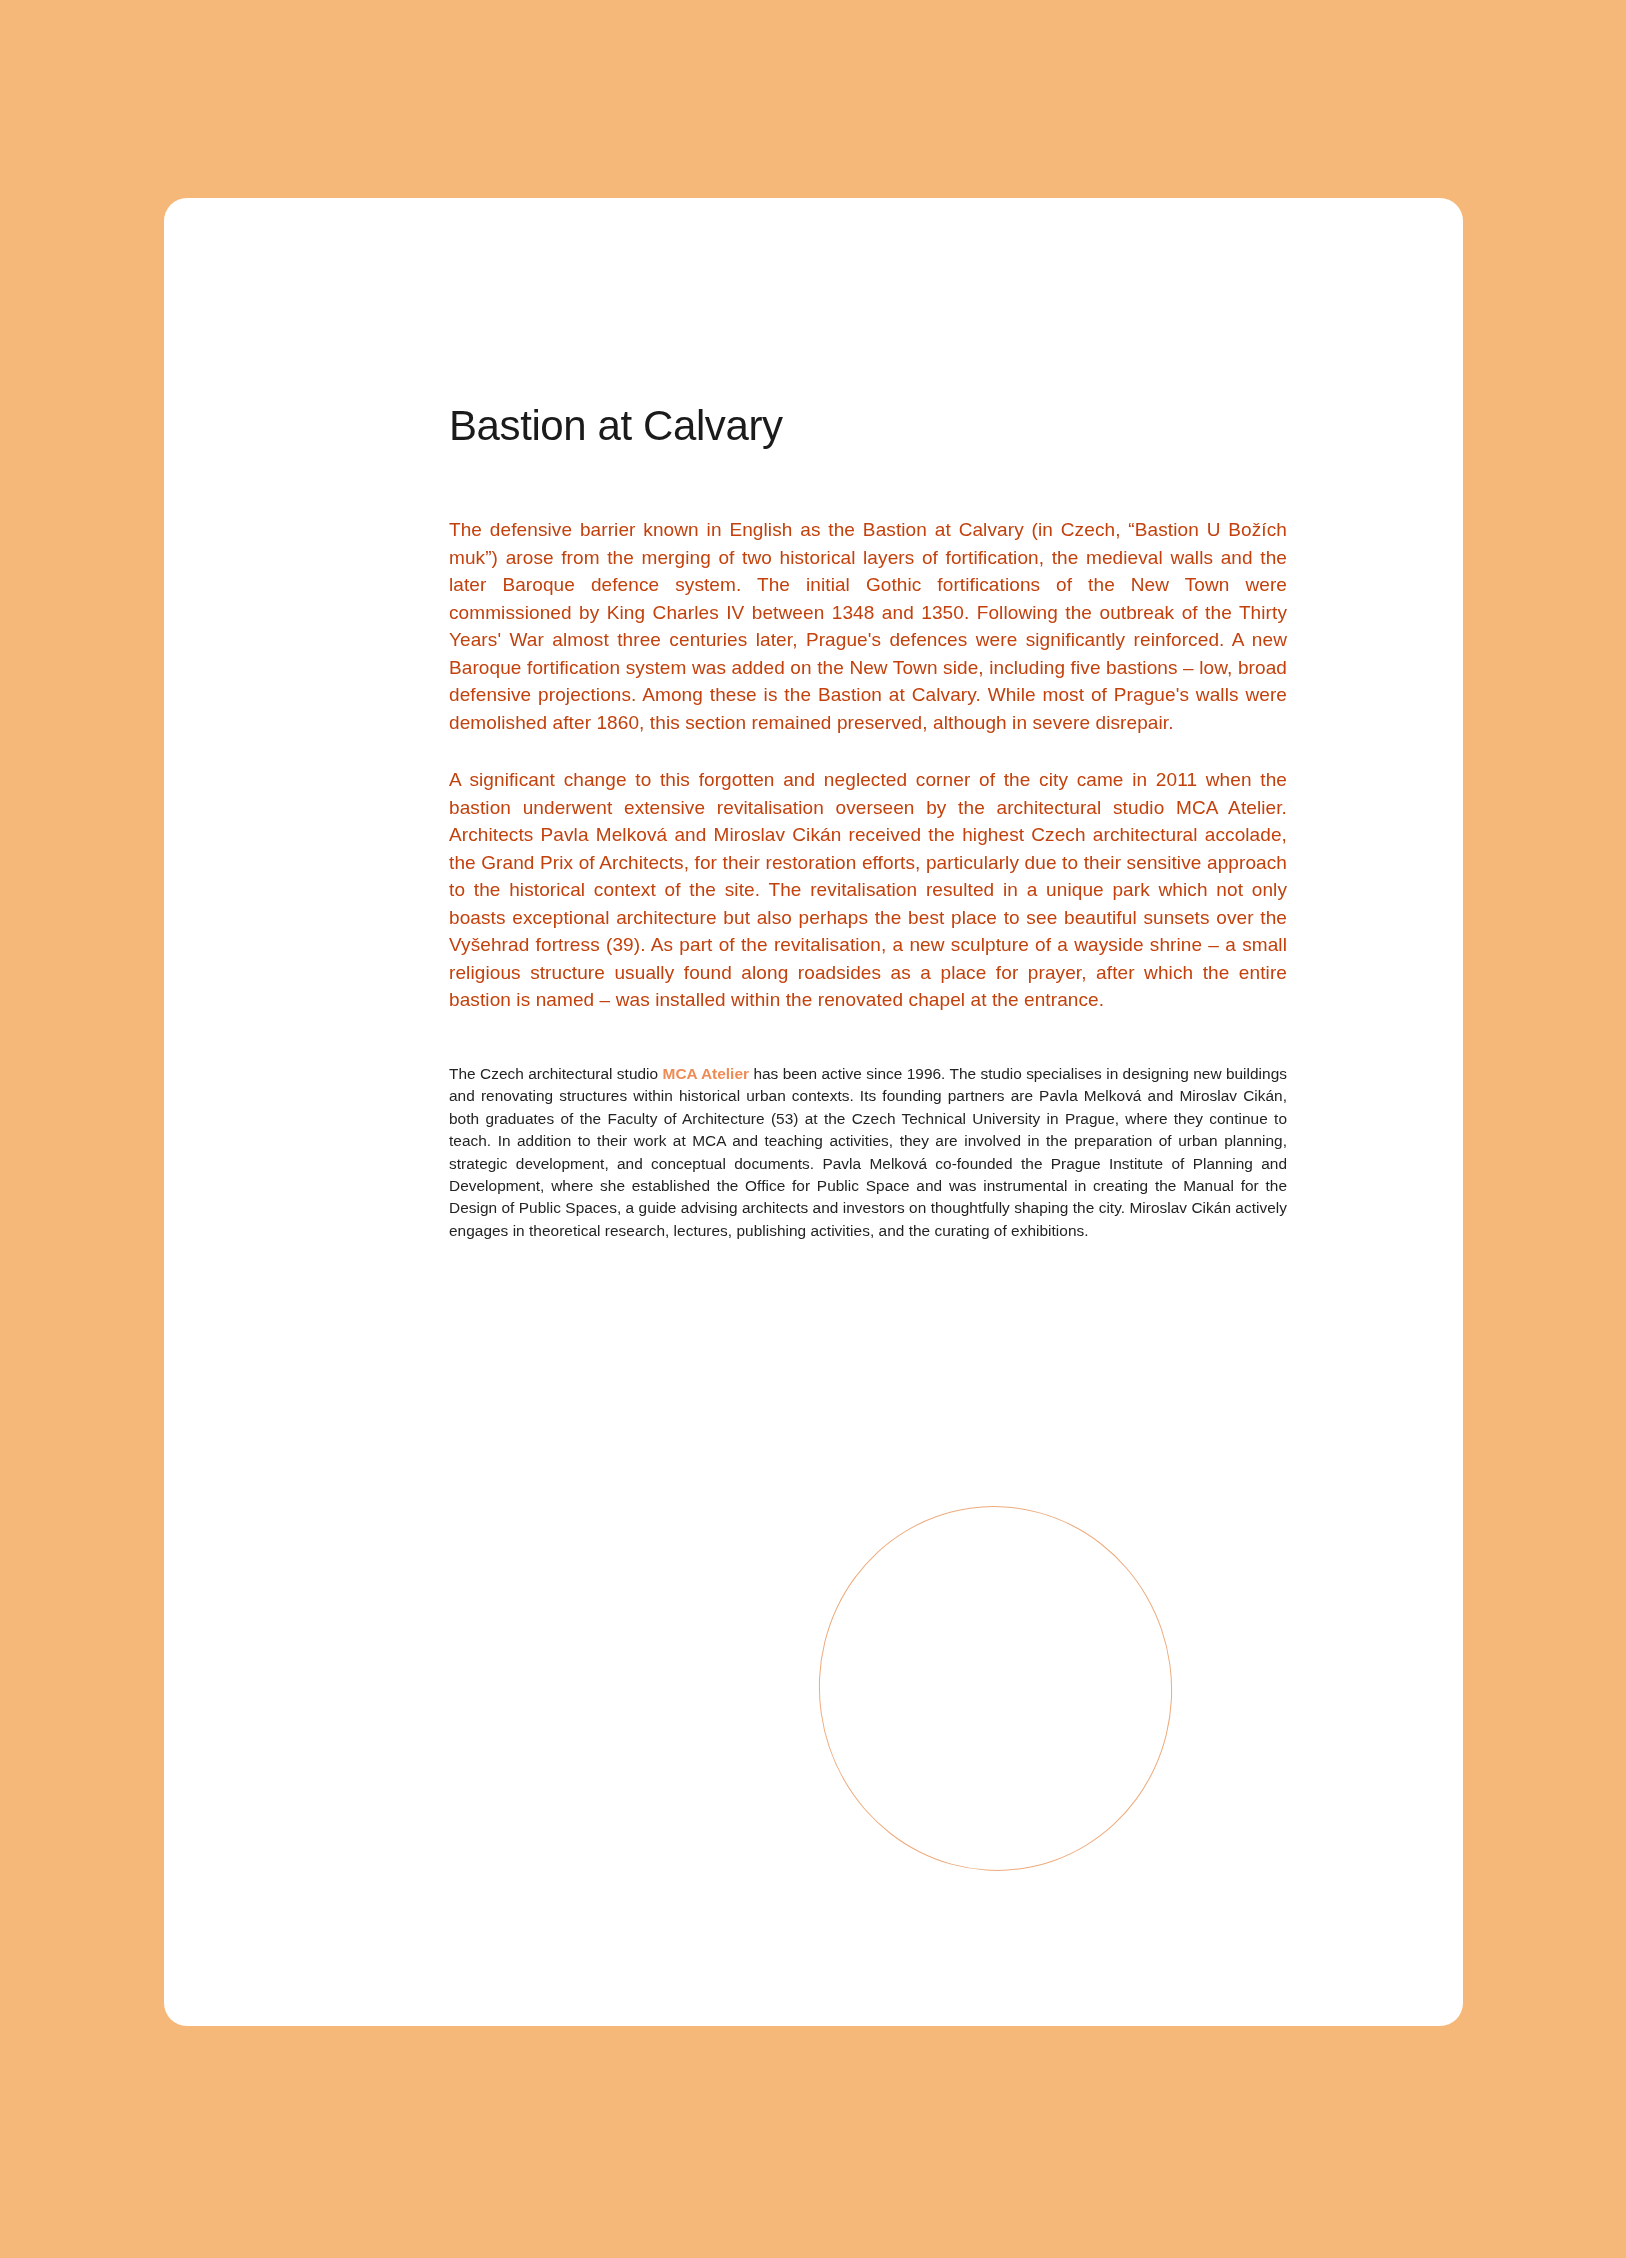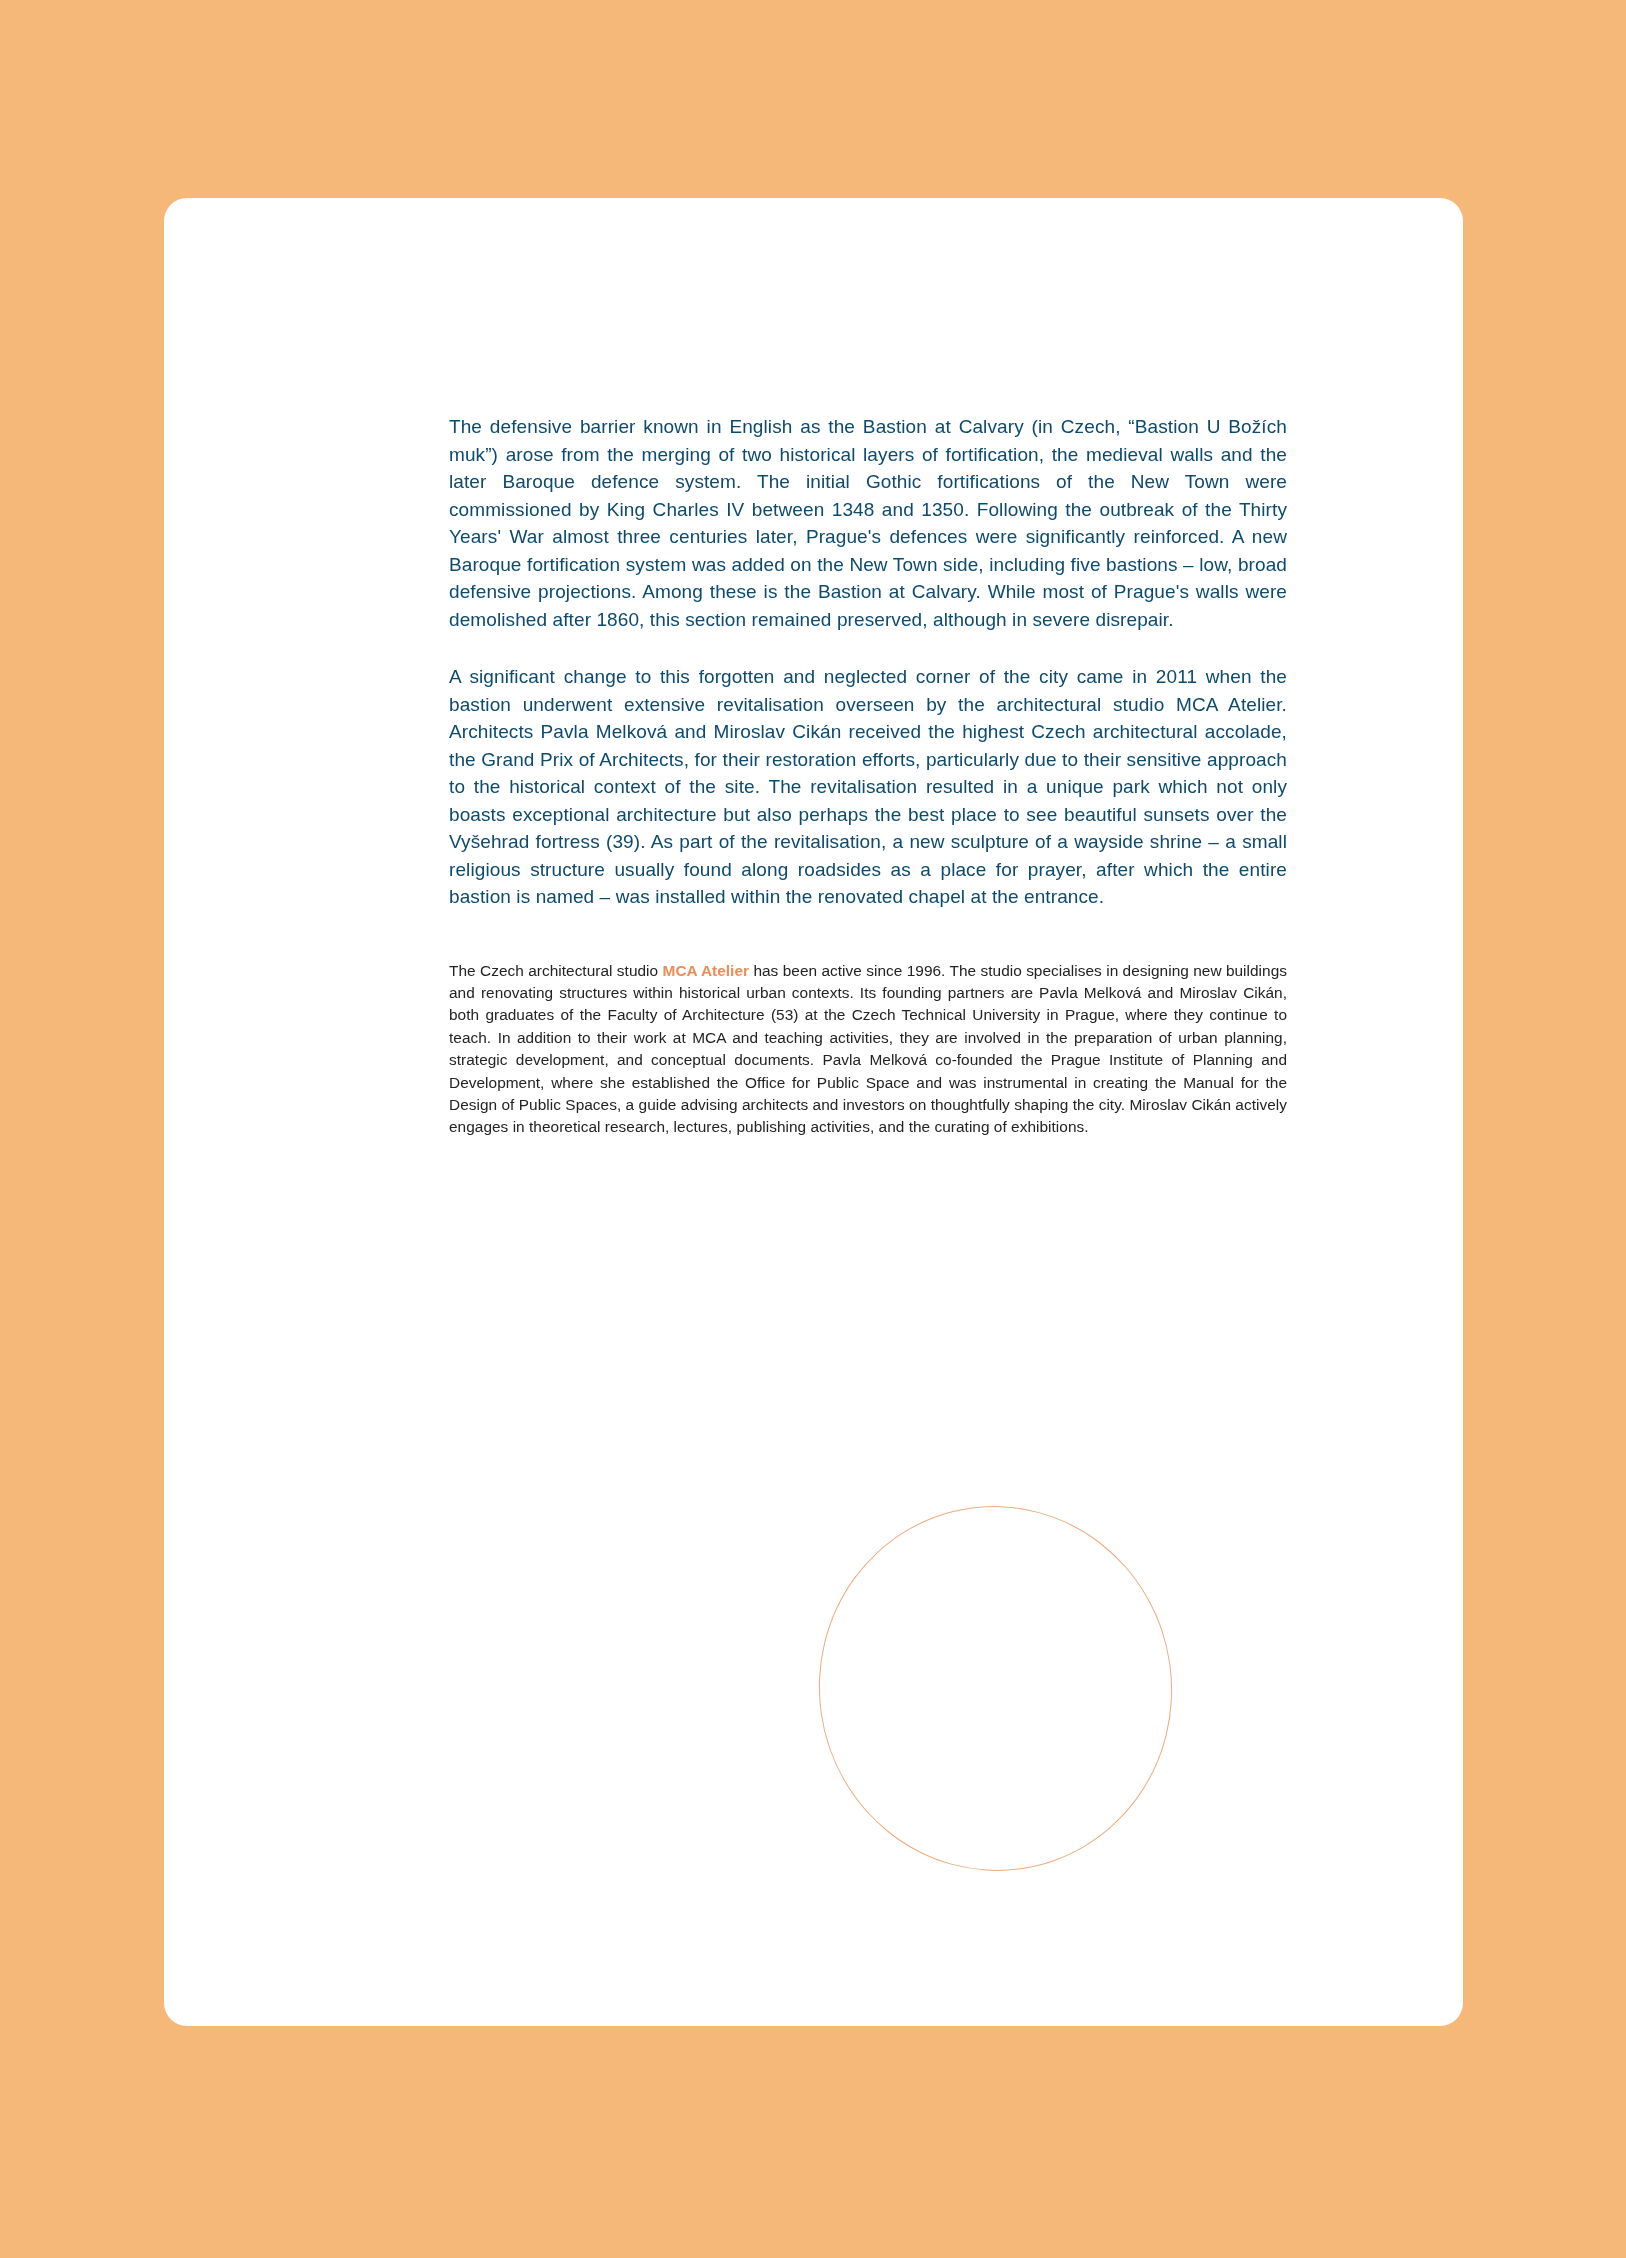--- a/index.html
+++ b/index.html
@@ -39,21 +39,21 @@
     font-size: 42px;
     font-weight: 400;
     letter-spacing: -0.4px;
     color: #1b1b1b;
     margin: 0 0 65px 0;
     line-height: 1.2;
   }
   .body-para {
     font-size: 19px;
     line-height: 27.5px;
-    color: #0c4a6e;
+    color: #c2410c;
     text-align: justify;
     margin: 12px 0 30px 0;
     letter-spacing: 0.1px;
   }
   .body-para:last-of-type {
     margin-bottom: 0;
   }
   .note-block {
     margin-top: 49px;
     font-size: 15.4px;
@@ -81,20 +81,21 @@
 </head>
 <body>
 
 <div class="page-wrap">
   <div class="card">
 
     <div class="watermark-circle"></div>
 
     <div class="content">
 
+      <h1 class="doc-title">Bastion at Calvary</h1>
 
       <p class="body-para">The defensive barrier known in English as the Bastion at Calvary (in Czech, “Bastion U Božích muk”) arose from the merging of two historical layers of fortification, the medieval walls and the later Baroque defence system. The initial Gothic fortifications of the New Town were commissioned by King Charles IV between 1348 and 1350. Following the outbreak of the Thirty Years' War almost three centuries later, Prague's defences were significantly reinforced. A new Baroque fortification system was added on the New Town side, including five bastions – low, broad defensive projections. Among these is the Bastion at Calvary. While most of Prague's walls were demolished after 1860, this section remained preserved, although in severe disrepair.</p>
 
       <p class="body-para">A significant change to this forgotten and neglected corner of the city came in 2011 when the bastion underwent extensive revitalisation overseen by the architectural studio MCA Atelier. Architects Pavla Melková and Miroslav Cikán received the highest Czech architectural accolade, the Grand Prix of Architects, for their restoration efforts, particularly due to their sensitive approach to the historical context of the site. The revitalisation resulted in a unique park which not only boasts exceptional architecture but also perhaps the best place to see beautiful sunsets over the Vyšehrad fortress (39). As part of the revitalisation, a new sculpture of a wayside shrine – a small religious structure usually found along roadsides as a place for prayer, after which the entire bastion is named – was installed within the renovated chapel at the entrance.</p>
 
       <div class="note-block">
         <span>The Czech architectural studio </span><span class="accent">MCA Atelier</span><span> has been active since 1996. The studio specialises in designing new buildings and renovating structures within historical urban contexts. Its founding partners are Pavla Melková and Miroslav Cikán, both graduates of the Faculty of Architecture (53) at the Czech Technical University in Prague, where they continue to teach. In addition to their work at MCA and teaching activities, they are involved in the preparation of urban planning, strategic development, and conceptual documents. Pavla Melková co-founded the Prague Institute of Planning and Development, where she established the Office for Public Space and was instrumental in creating the Manual for the Design of Public Spaces, a guide advising architects and investors on thoughtfully shaping the city. Miroslav Cikán actively engages in theoretical research, lectures, publishing activities, and the curating of exhibitions.</span>
       </div>
 
     </div>

